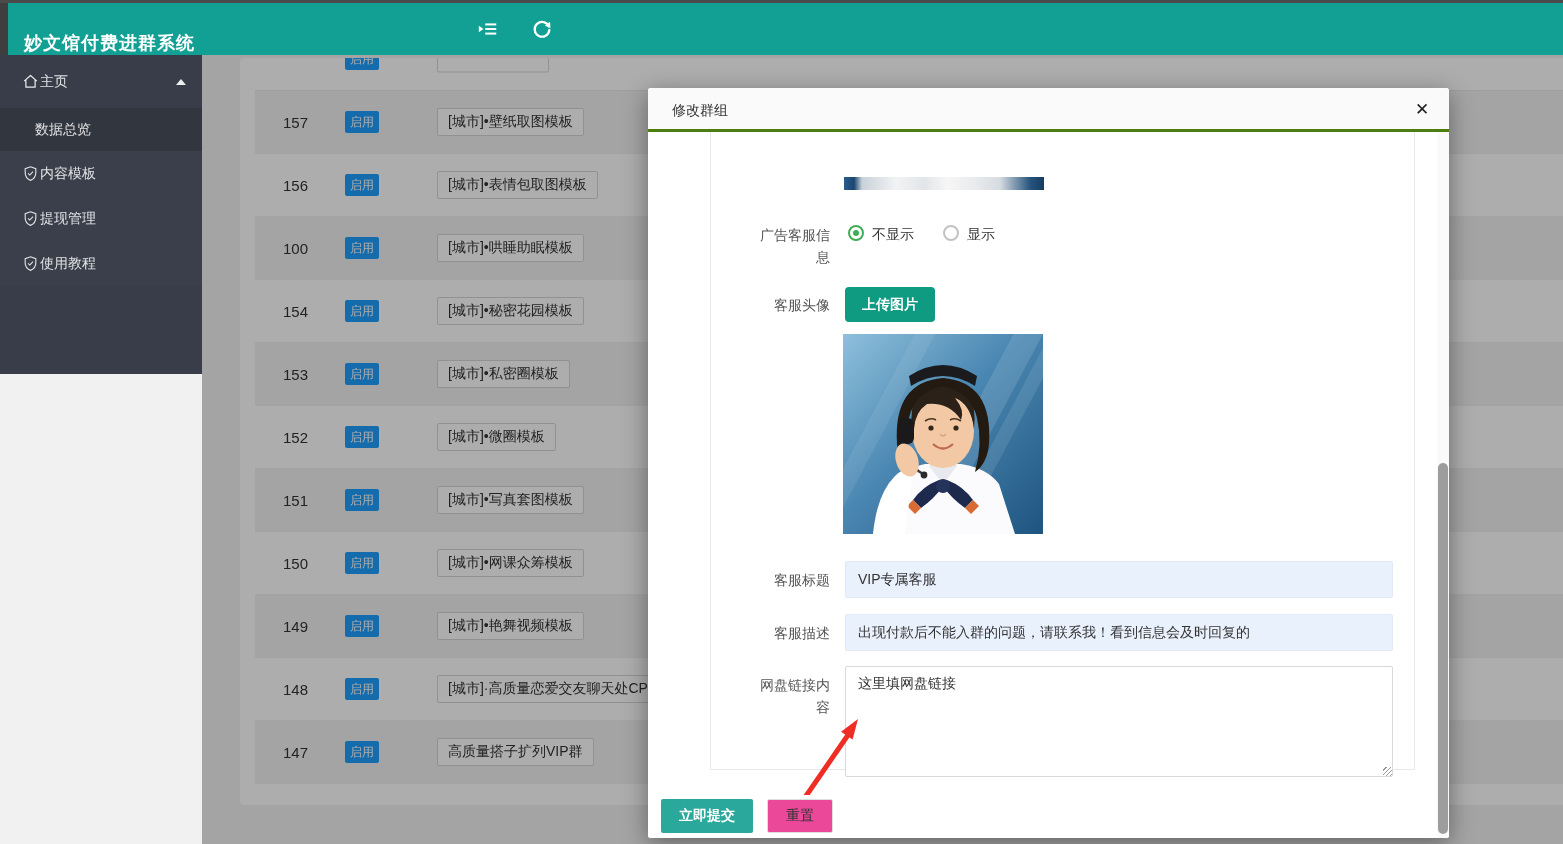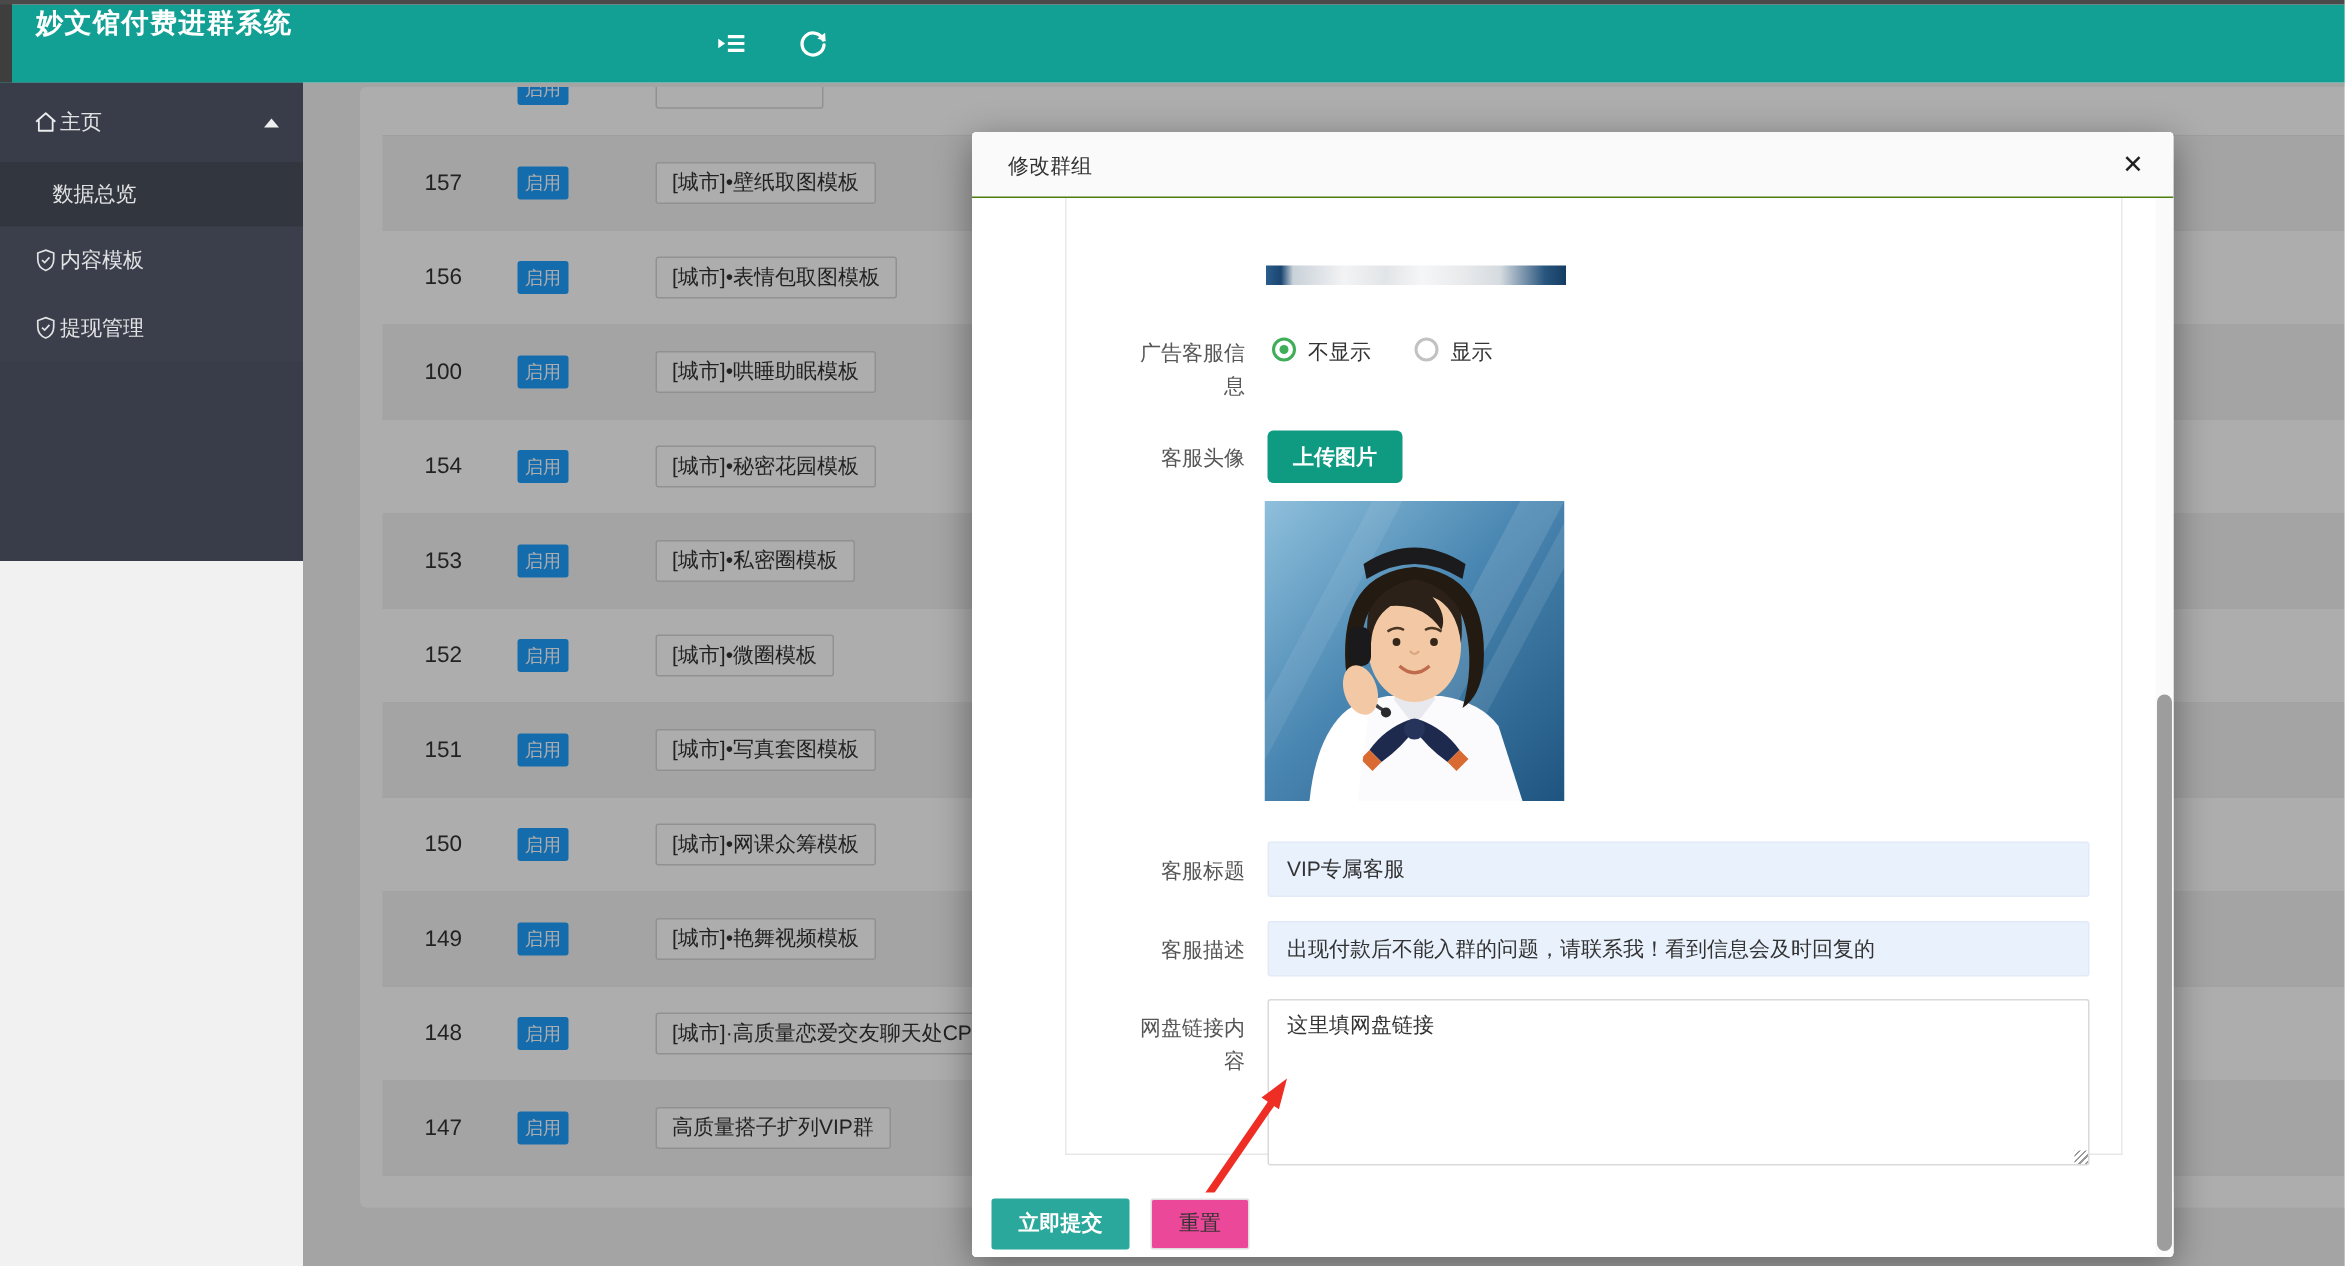--- a/index.html
+++ b/index.html
@@ -6,21 +6,21 @@
   html,body { width:1563px; height:844px; overflow:hidden;
     font-family:"Liberation Sans","DejaVu Sans",sans-serif; background:#f2f2f2; }
   .abs { position:absolute; }
 
   
   .win-topline { left:0; top:0; width:1563px; height:3px; background:#4a4a4a; z-index:60; }
   .win-corner  { left:0; top:0; width:8px; height:55px; background:#3e3e3e; z-index:56; }
 
   
   .header { left:0; top:3px; width:1563px; height:52px; background:#13a094; z-index:55;
-            display:flex; align-items:flex-start; }
+            display:flex; align-items:flex-end; }
   .header-title { color:#fff; font-size:18px; font-weight:bold; margin-left:24px; letter-spacing:1px; }
   .header-icon { width:22px; height:22px; cursor:pointer; }
   .hicon-collapse { position:absolute; left:477px; top:18px; }
   .hicon-refresh  { position:absolute; left:531px; top:18px; }
 
   
   .sidebar { left:0; top:55px; width:202px; height:319px; background:#393d49; z-index:50; }
   .side-rest { left:0; top:374px; width:202px; height:470px; background:#f1f1f1; z-index:50; }
   .side-item { position:relative; width:202px; display:flex; align-items:center;
                color:rgba(255,255,255,.85); font-size:14px; cursor:pointer; }
@@ -52,21 +52,21 @@
              border:1px solid #d6d6d6; background:#fff; border-radius:2px;
              padding:4px 10px; font-size:14px; color:#333; min-height:27px; min-width:112px; }
 
   
   .shade { left:202px; top:55px; width:1361px; height:789px; background:rgba(0,0,0,.32); z-index:40; }
 
   
   .modal { left:648px; top:88px; width:801px; height:750px; background:#fff; z-index:70;
            border-radius:3px; box-shadow:0 6px 24px rgba(0,0,0,.4); overflow:hidden; }
   .modal-header { position:absolute; left:0; top:0; width:100%; height:44px; background:#fafafa;
-                  border-bottom:1px solid #4d7c0f; }
+                  border-bottom:3px solid #4d7c0f; }
   .modal-title { position:absolute; left:24px; top:0; line-height:44px; font-size:14px; color:#333; }
   .modal-close { position:absolute; right:16px; top:11px; width:22px; height:22px; text-align:center;
                  line-height:22px; font-size:17px; color:#1f1f1f; cursor:pointer; }
   .modal-body { position:absolute; left:0; top:44px; width:100%; height:706px; background:#fff; }
   .inner-card { position:absolute; left:62px; top:0; width:705px; height:638px; background:#fff;
                 border-left:1px solid #e8e8e8; border-right:1px solid #e8e8e8;
                 border-bottom:1px solid #e8e8e8; }
 
   .img-fragment { position:absolute; left:196px; top:45px; width:200px; height:13px;
      background:linear-gradient(90deg,#2a5d8c 0%,#1a4570 5%,#c9d1d9 9%,#f2f3f4 26%,
@@ -148,20 +148,27 @@
           <polyline points="8.5,11.8 11,14.2 15.5,9.3" stroke="rgba(255,255,255,.85)" stroke-width="1.6" fill="none"></polyline>
         </svg></span>
       <span class="lbl">内容模板</span>
     </div>
     <div class="side-item normal">
       <span class="icon"><svg viewBox="0 0 24 24" width="17" height="17">
           <path d="M12 2.5 L19.5 5.2 V11 C19.5 16.3 16.4 20 12 21.7 C7.6 20 4.5 16.3 4.5 11 V5.2 Z" stroke="rgba(255,255,255,.85)" stroke-width="1.6" fill="none"></path>
           <polyline points="8.5,11.8 11,14.2 15.5,9.3" stroke="rgba(255,255,255,.85)" stroke-width="1.6" fill="none"></polyline>
         </svg></span>
       <span class="lbl">提现管理</span>
+    </div>
+    <div class="side-item normal">
+      <span class="icon"><svg viewBox="0 0 24 24" width="17" height="17">
+          <path d="M12 2.5 L19.5 5.2 V11 C19.5 16.3 16.4 20 12 21.7 C7.6 20 4.5 16.3 4.5 11 V5.2 Z" stroke="rgba(255,255,255,.85)" stroke-width="1.6" fill="none"></path>
+          <polyline points="8.5,11.8 11,14.2 15.5,9.3" stroke="rgba(255,255,255,.85)" stroke-width="1.6" fill="none"></polyline>
+        </svg></span>
+      <span class="lbl">使用教程</span>
     </div>
   </nav>
 <div class="abs side-rest"></div>
 
 <div class="abs content-bg"></div>
 <div class="abs card">
   <div class="trow even partial">
     <span class="badge">启用</span>
     <span class="tpl-box"></span>
   </div>

